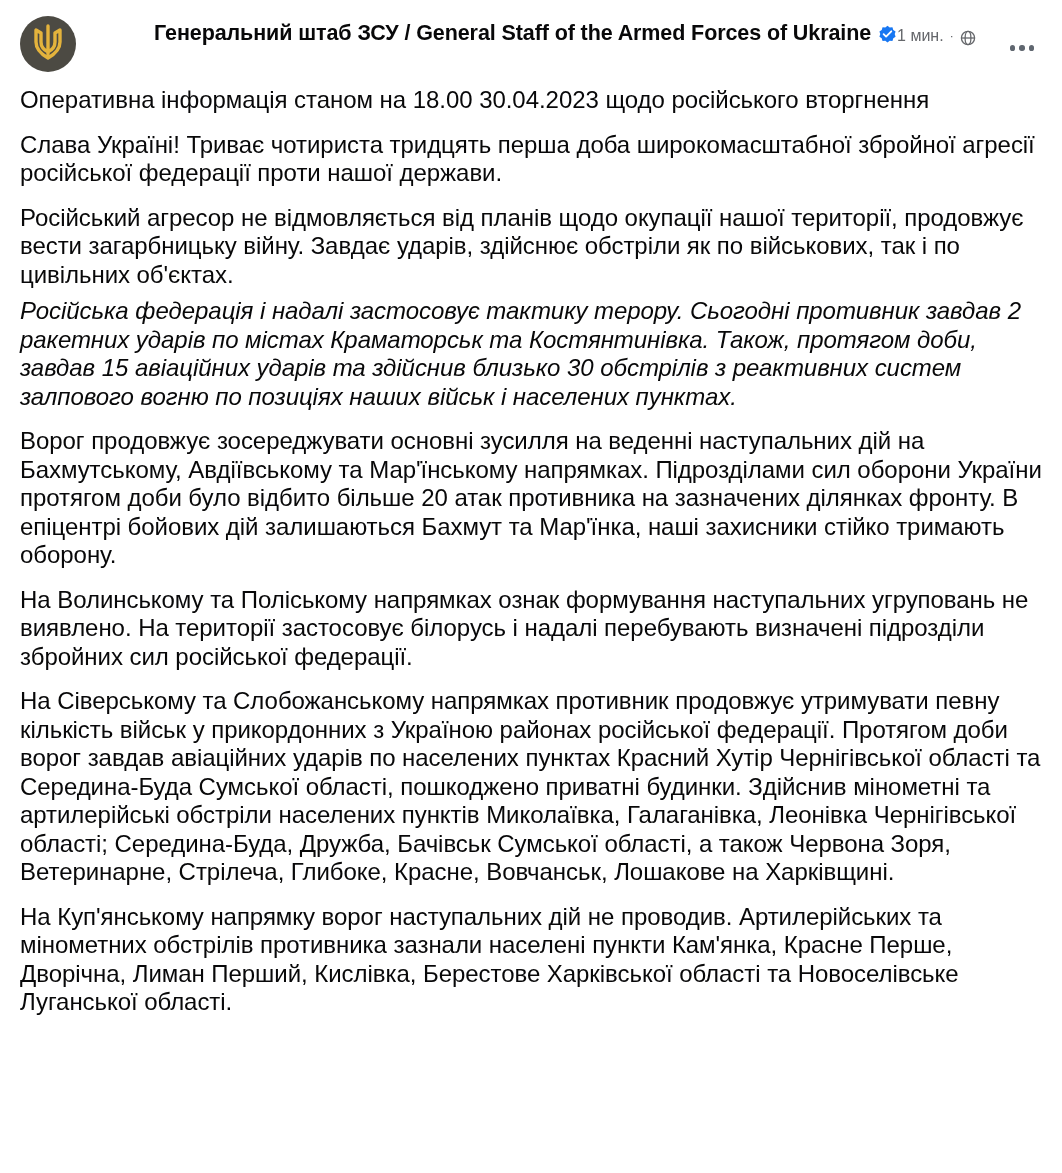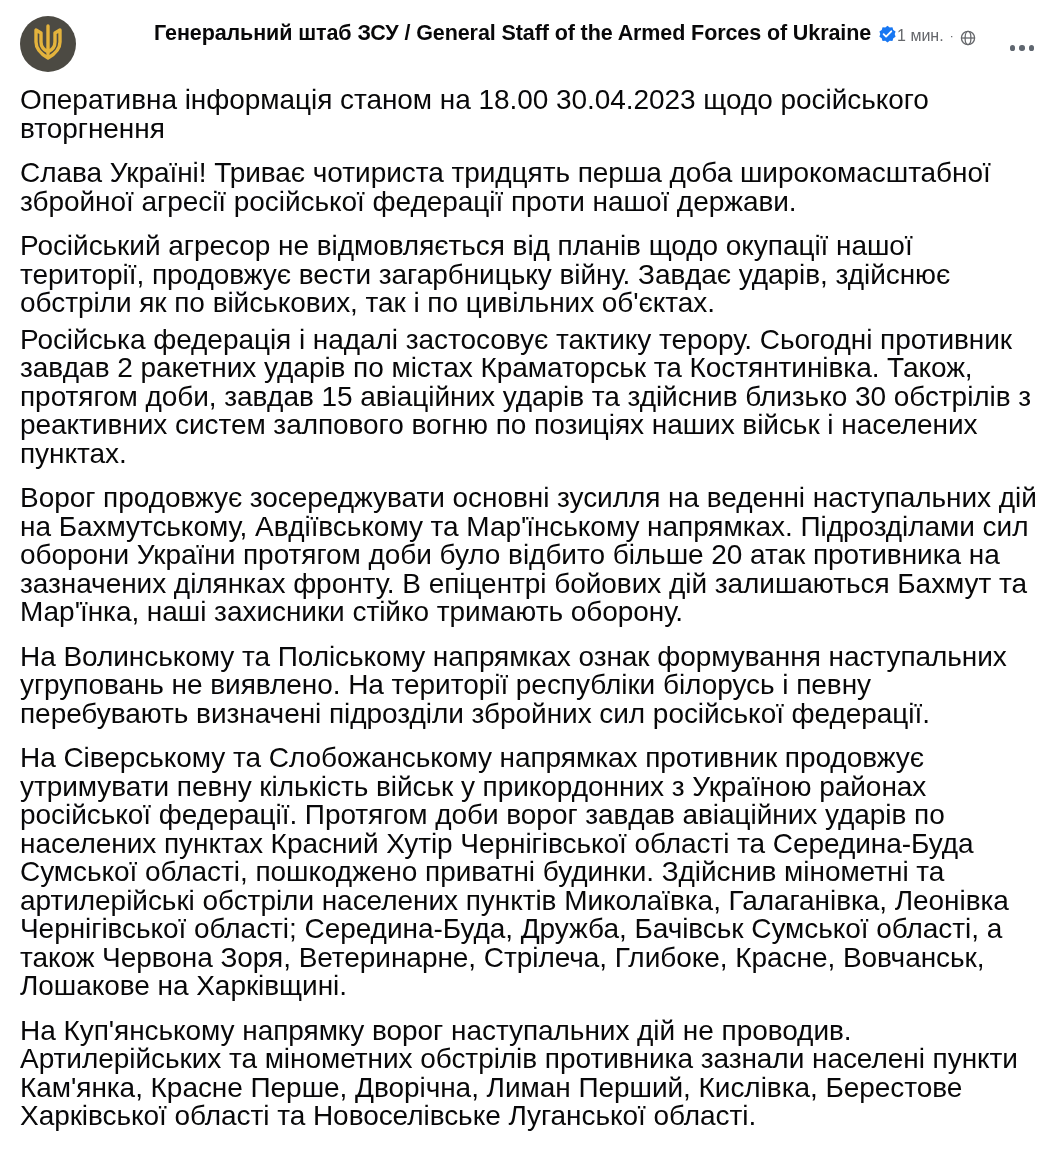--- a/index.html
+++ b/index.html
@@ -101,33 +101,34 @@
     border: none;
   }
   .more-btn span {
     width: 5.5px;
     height: 5.5px;
     border-radius: 50%;
     background: #606770;
     display: block;
   }
   .post-body {
-    font-size: 28px;
+    font-size: 24px;
     line-height: 28.5px;
     color: #080809;
     letter-spacing: -0.05px;
   }
   .post-body p {
     margin: 0 0 16px 0;
   }
   .post-body p.tight {
     margin-bottom: 8px;
   }
   .post-body p.tight + p {
     margin-top: 0;
+    font-style: italic;
   }
 </style>
 </head>
 <body>
 
 <div class="post">
 
   <div class="post-header">
     <div class="avatar">
       <svg width="34" height="40" viewBox="0 0 34 40" aria-hidden="true">
@@ -164,18 +165,18 @@
       <span></span>
       <span></span>
   </button>
 
   <div class="post-body">
     <p>Оперативна інформація станом на 18.00 30.04.2023 щодо російського вторгнення</p>
     <p>Слава Україні! Триває чотириста тридцять перша доба широкомасштабної збройної агресії російської федерації проти нашої держави.</p>
     <p class="tight">Російський агресор не відмовляється від планів щодо окупації нашої території, продовжує вести загарбницьку війну. Завдає ударів, здійснює обстріли як по військових, так і по цивільних об'єктах.</p>
     <p>Російська федерація і надалі застосовує тактику терору. Сьогодні противник завдав 2 ракетних ударів по містах Краматорськ та Костянтинівка. Також, протягом доби, завдав 15 авіаційних ударів та здійснив близько 30 обстрілів з реактивних систем залпового вогню по позиціях наших військ і населених пунктах.</p>
     <p>Ворог продовжує зосереджувати основні зусилля на веденні наступальних дій на Бахмутському, Авдіївському та Мар'їнському напрямках. Підрозділами сил оборони України протягом доби було відбито більше 20 атак противника на зазначених ділянках фронту. В епіцентрі бойових дій залишаються Бахмут та Мар'їнка, наші захисники стійко тримають оборону.</p>
-    <p>На Волинському та Поліському напрямках ознак формування наступальних угруповань не виявлено. На території республіки білорусь і певну перебувають визначені підрозділи збройних сил російської федерації.</p>
+    <p>На Волинському та Поліському напрямках ознак формування наступальних угруповань не виявлено. На території застосовує білорусь і надалі перебувають визначені підрозділи збройних сил російської федерації.</p>
     <p>На Сіверському та Слобожанському напрямках противник продовжує утримувати певну кількість військ у прикордонних з Україною районах російської федерації. Протягом доби ворог завдав авіаційних ударів по населених пунктах Красний Хутір Чернігівської області та Середина-Буда Сумської області, пошкоджено приватні будинки. Здійснив мінометні та артилерійські обстріли населених пунктів Миколаївка, Галаганівка, Леонівка Чернігівської області; Середина-Буда, Дружба, Бачівськ  Сумської області, а також Червона Зоря, Ветеринарне, Стрілеча, Глибоке, Красне, Вовчанськ, Лошакове на Харківщині.</p>
     <p>На Куп'янському напрямку ворог наступальних дій не проводив. Артилерійських та мінометних обстрілів противника зазнали населені пункти Кам'янка, Красне Перше, Дворічна, Лиман Перший, Кислівка, Берестове Харківської області та Новоселівське Луганської області.</p>
   </div>
 
 </div>
 
 </body></html>

